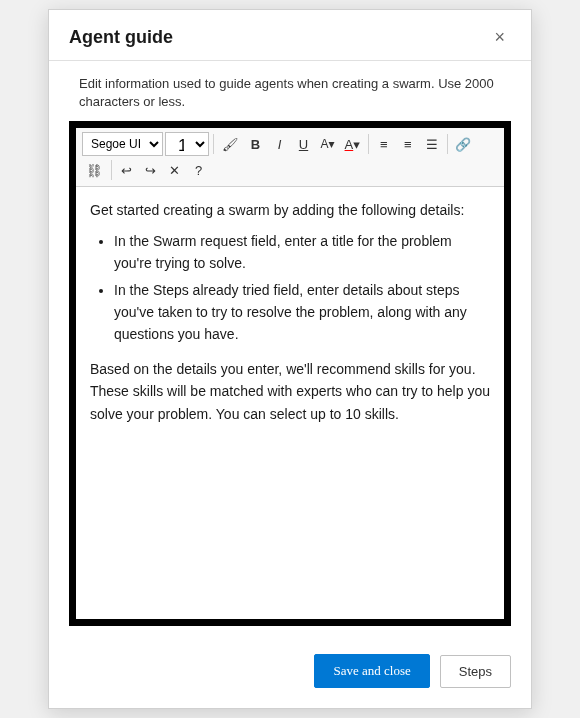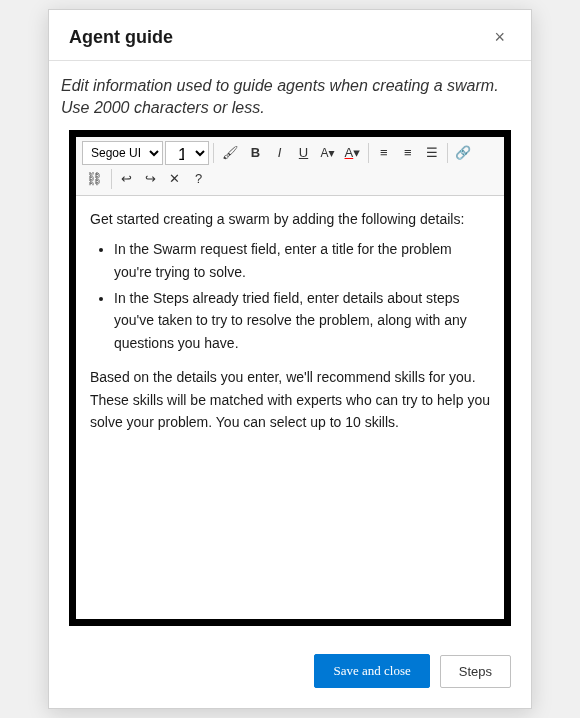--- a/index.html
+++ b/index.html
@@ -36,25 +36,24 @@
     .close-button {
       background: none;
       border: none;
       font-size: 18px;
       cursor: pointer;
       color: #666;
       padding: 2px 6px;
       line-height: 1;
     }
     .dialog-description {
-      padding: 14px 20px 10px 12px;
-      font-size: 16px;
+      padding: 14px 20px 10px 30px;
+      font-size: 13px;
       color: #333;
       line-height: 1.4;
-      font-style: italic;
     }
     .editor-container {
       margin: 0 20px 16px 20px;
       border: 7px solid #000000;
       flex: 1;
     }
     .toolbar {
       display: flex;
       align-items: center;
       padding: 4px 6px;

